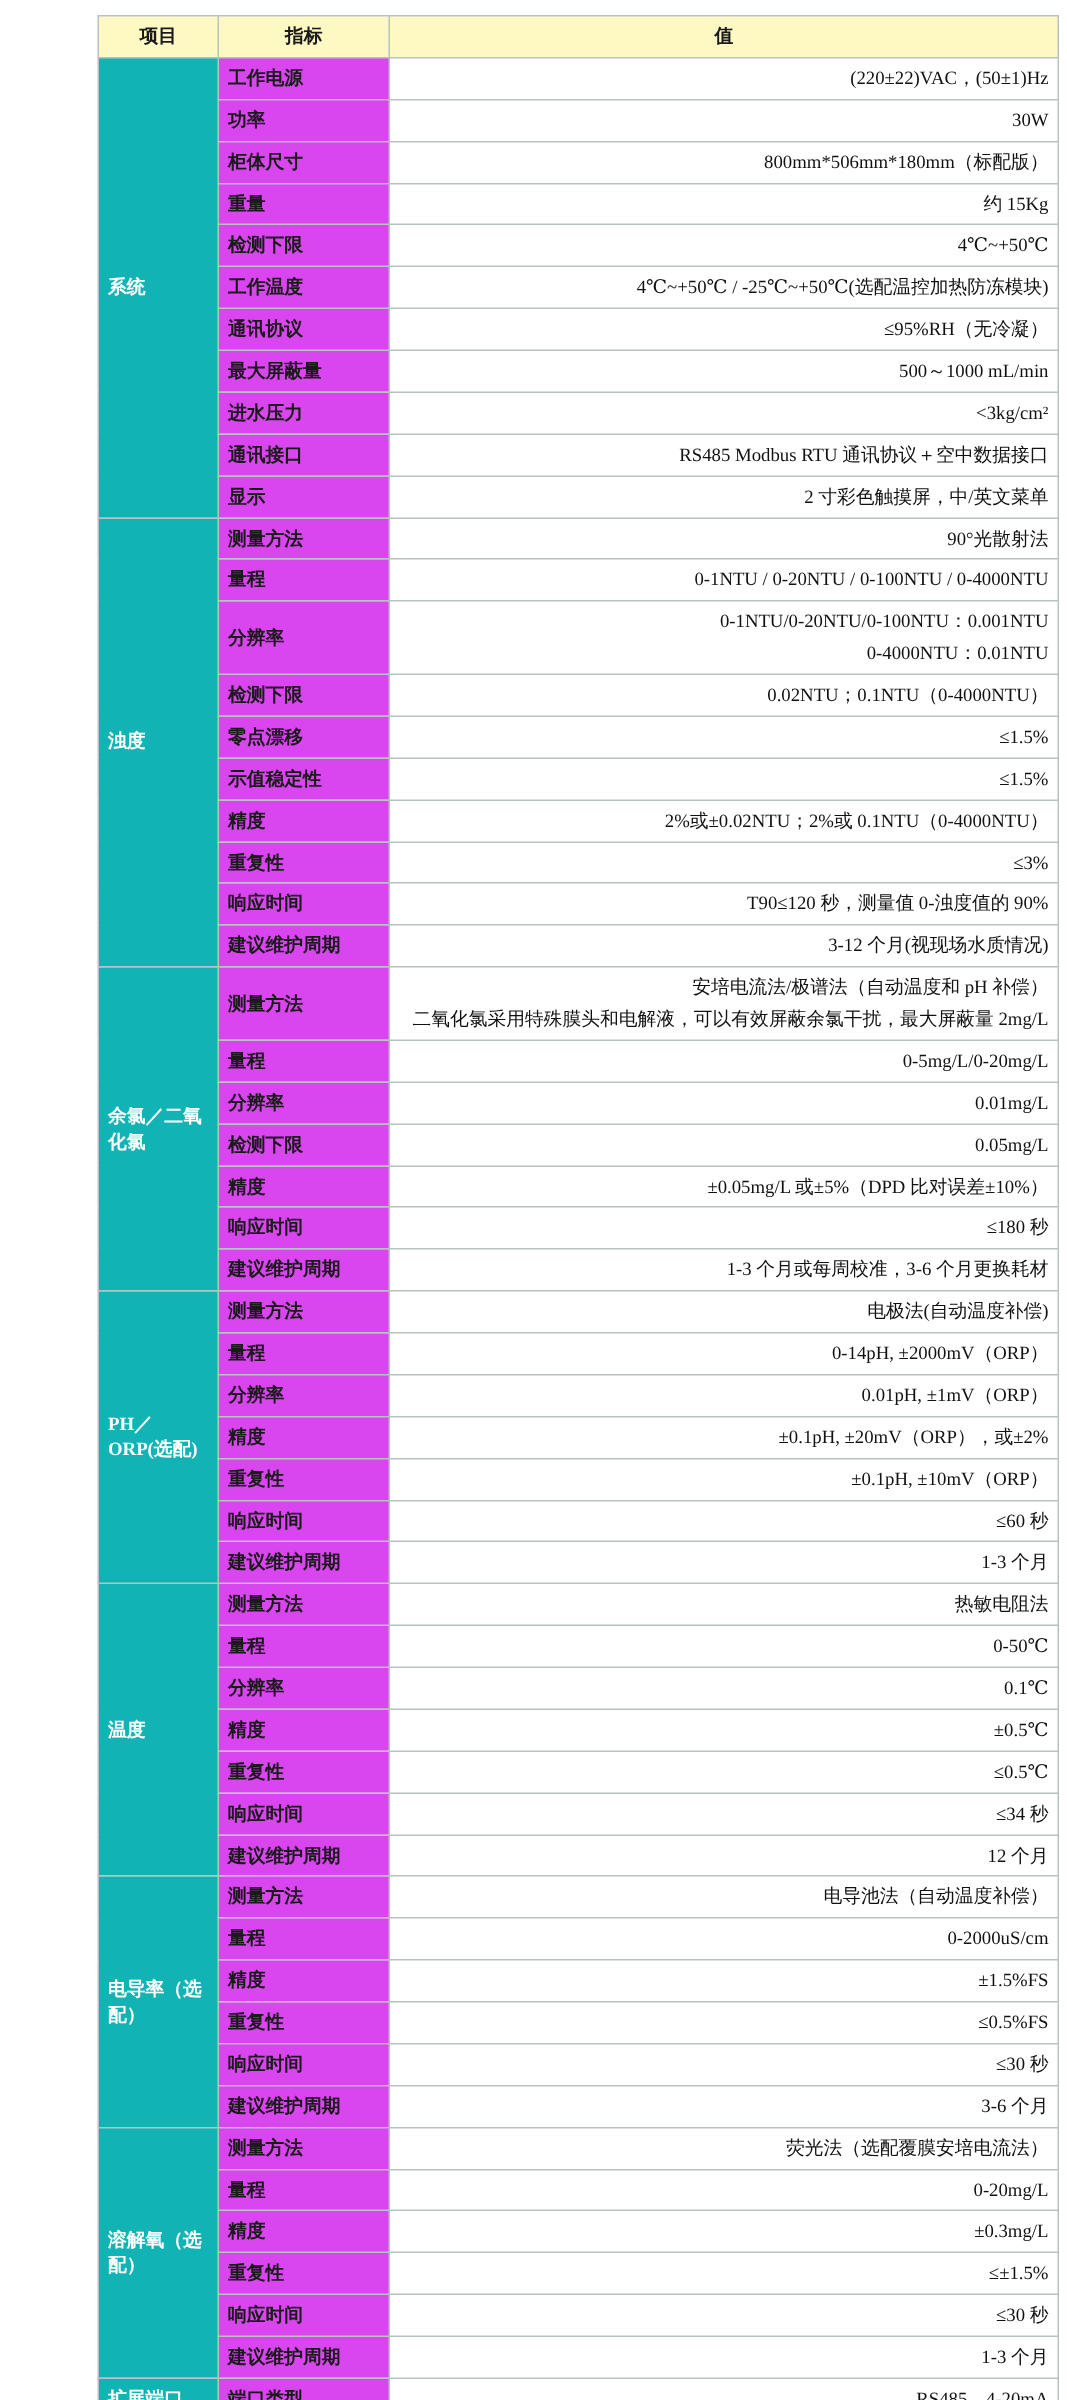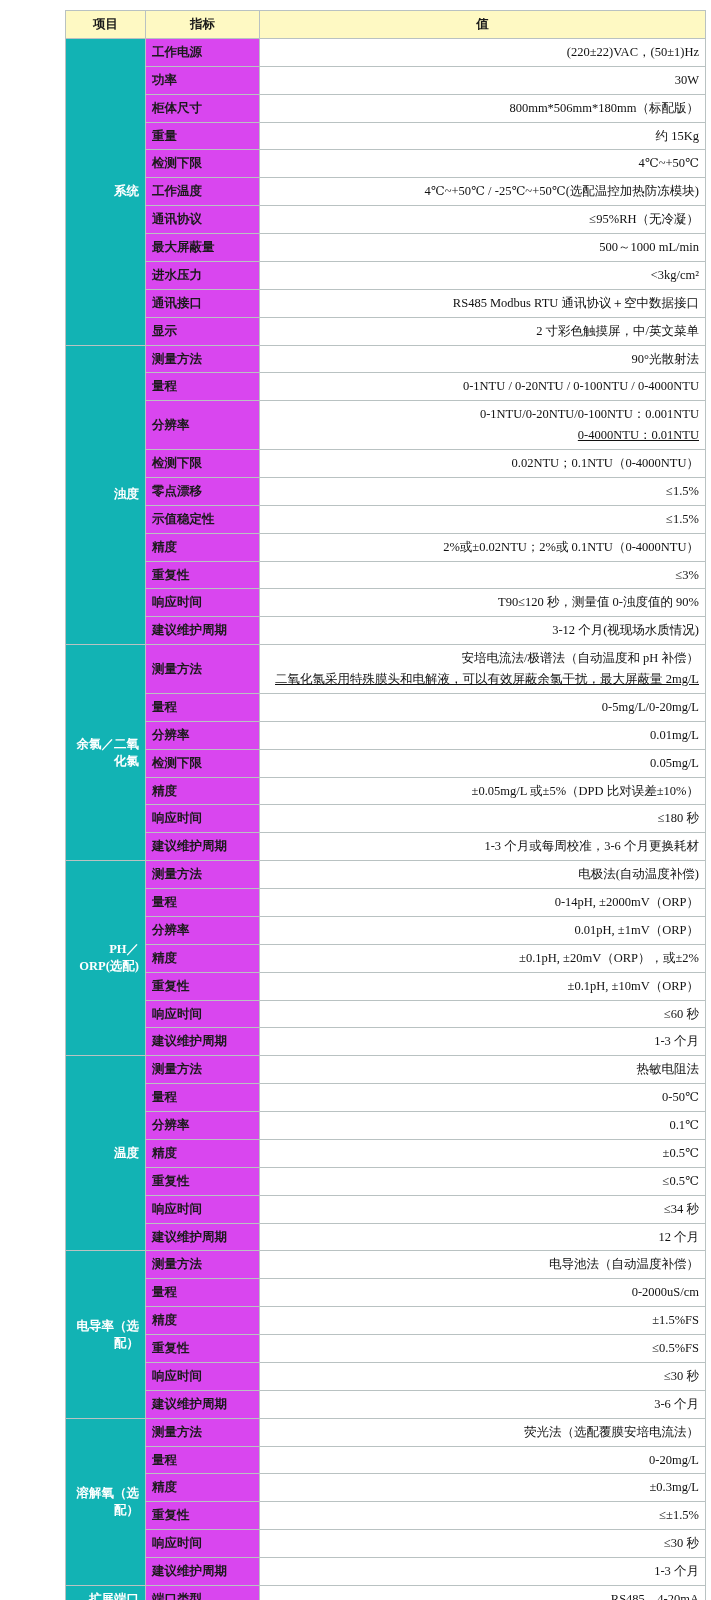--- a/index.html
+++ b/index.html
@@ -37,40 +37,40 @@
     font-weight: bold;
     color: #1a1a1a;
     padding-top: 7px;
     padding-bottom: 7px;
   }
   
   td.group {
     background: #12b3b4;
     color: #ffffff;
     font-weight: bold;
-    text-align: right;
+    text-align: left;
     font-size: 13px;
     line-height: 1.5;
     margin-left: 20px;
   }
   
   td.item {
     background: #d946ef;
     color: #1a1a1a;
     font-weight: bold;
     text-align: left;
   }
   
   td.value {
     background: #ffffff;
     text-align: right;
     padding-left: 9px;
   }
   td.value .vline { display: block; }
-  td.value .vline + .vline { margin-top: 4px; text-decoration: underline; }
+  td.value .vline + .vline { margin-top: 4px; }
 </style>
 </head>
 <body>
 
 <table id="spec-table">
   <colgroup>
     <col class="c-group">
     <col class="c-item">
     <col class="c-value">
   </colgroup>

